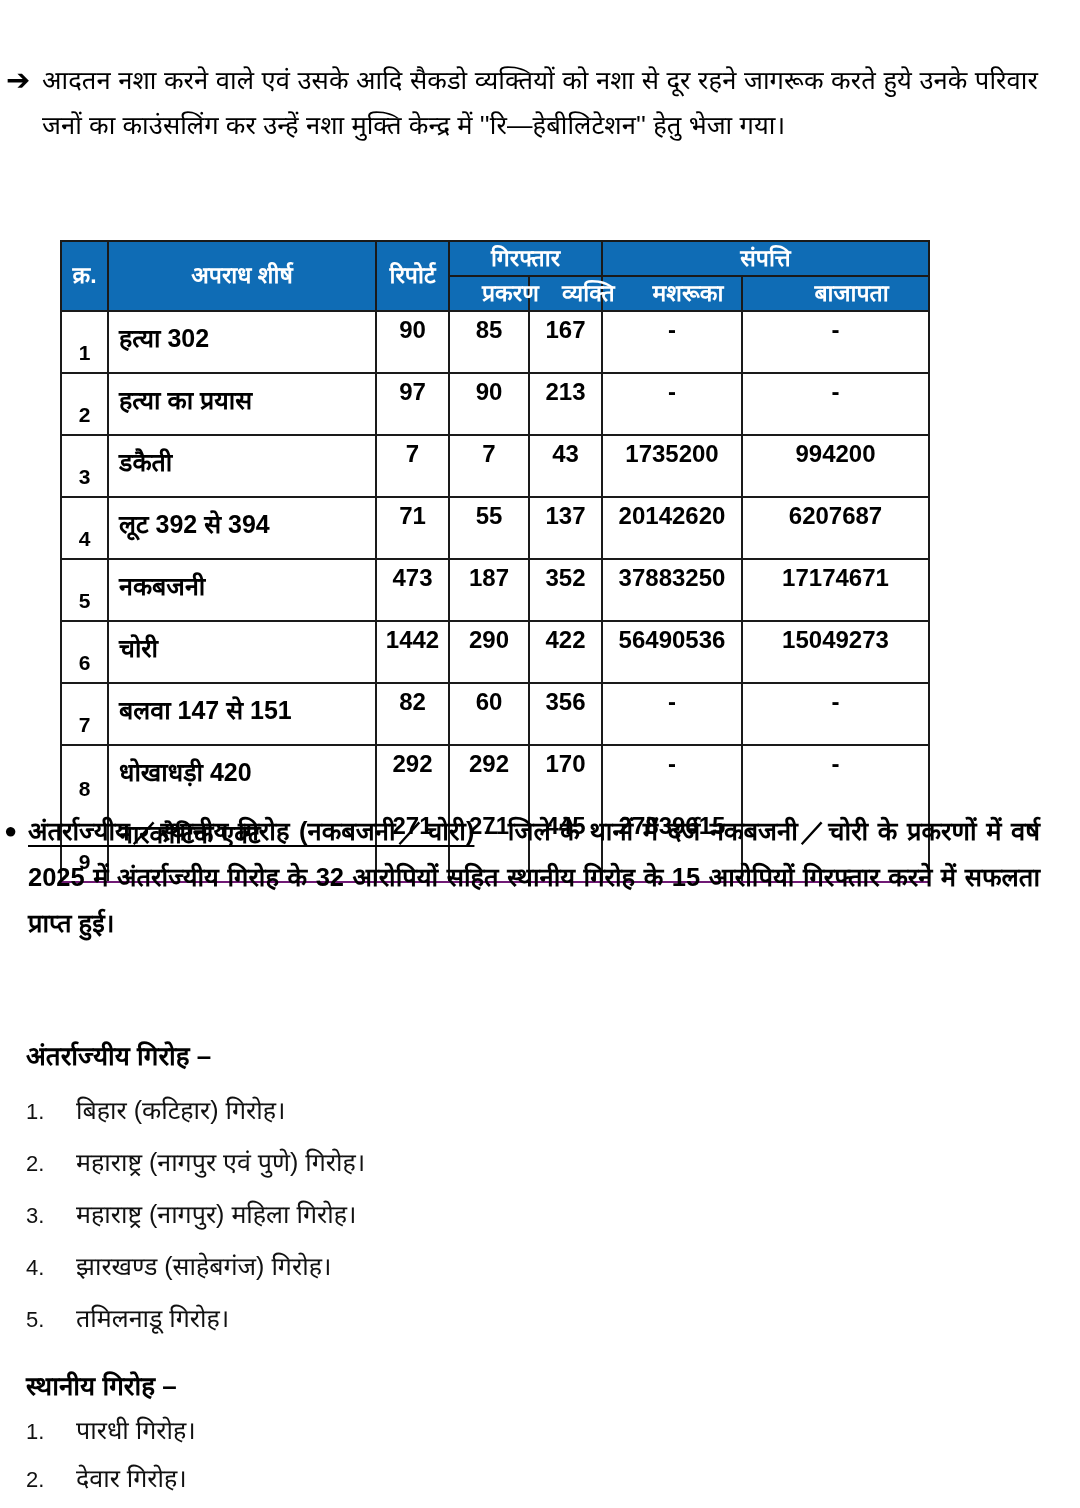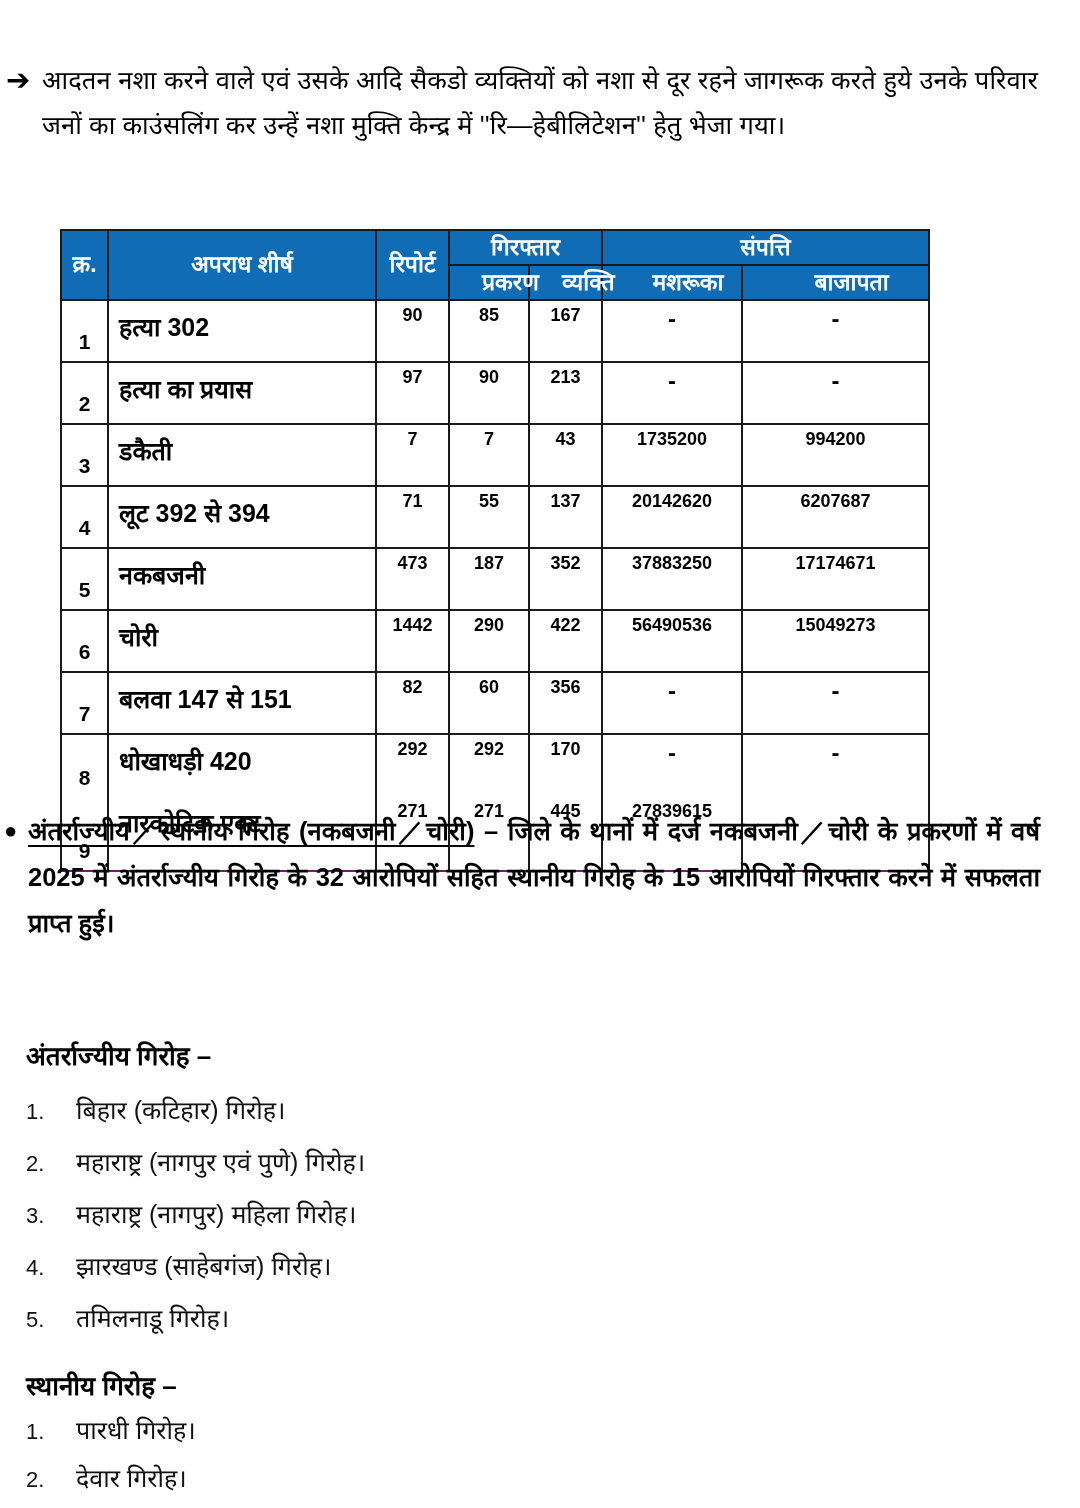--- a/index.html
+++ b/index.html
@@ -51,21 +51,21 @@
     text-align: justify;
     text-align-last: left;
     letter-spacing: 0.1px;
     padding-right: 2px;
   }
 
   
   .stats-table-wrap {
     position: absolute;
     left: 60px;
-    top: 229px;
+    top: 240px;
     width: 701px;
   }
   table.stats-table {
     border-collapse: collapse;
     width: 868px;
     table-layout: fixed;
     background: #ffffff;
   }
   table.stats-table td,
   table.stats-table th {
@@ -118,21 +118,21 @@
   }
   tbody td.crime-head {
     text-align: left;
     padding-left: 10px;
     font-size: 25px;
     vertical-align: top;
     padding-top: 8px;
     font-weight: 700;
   }
   tbody td.num {
-    font-size: 18px;
+    font-size: 24px;
     vertical-align: top;
     padding-top: 4px;
     font-weight: 700;
   }
   tbody td.dash {
     font-size: 24px;
     vertical-align: top;
     padding-top: 4px;
     font-weight: 700;
   }

